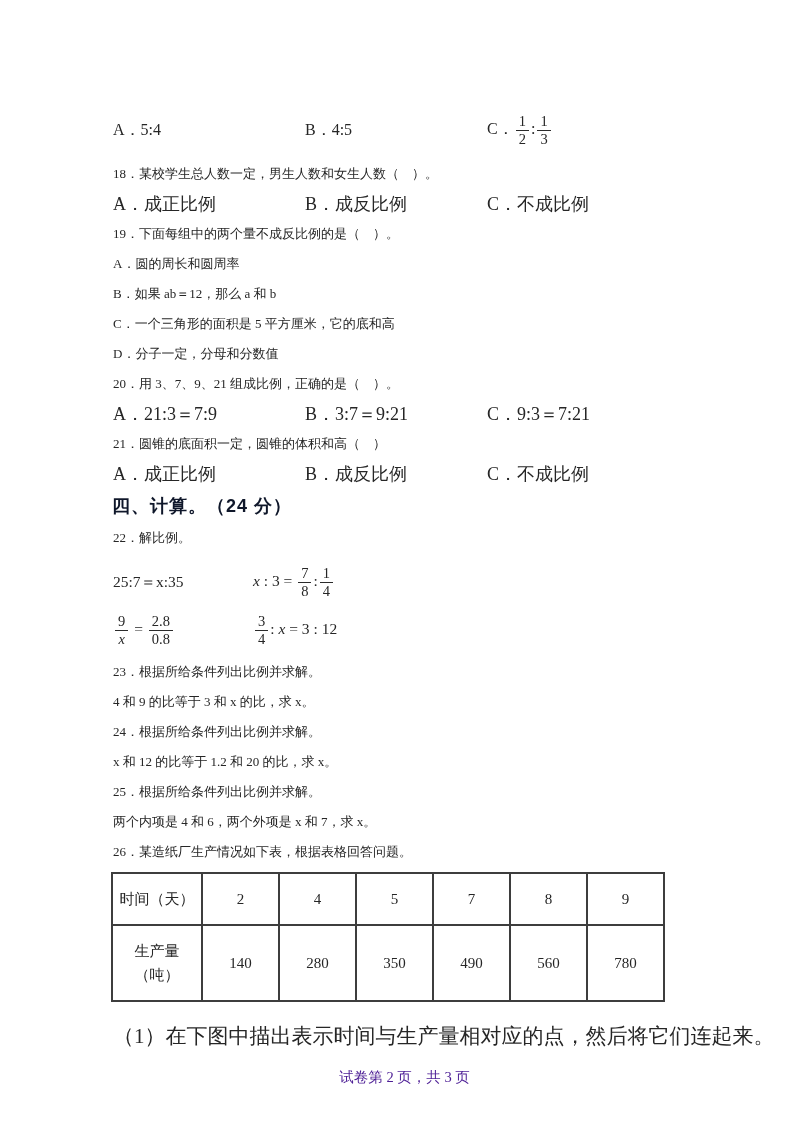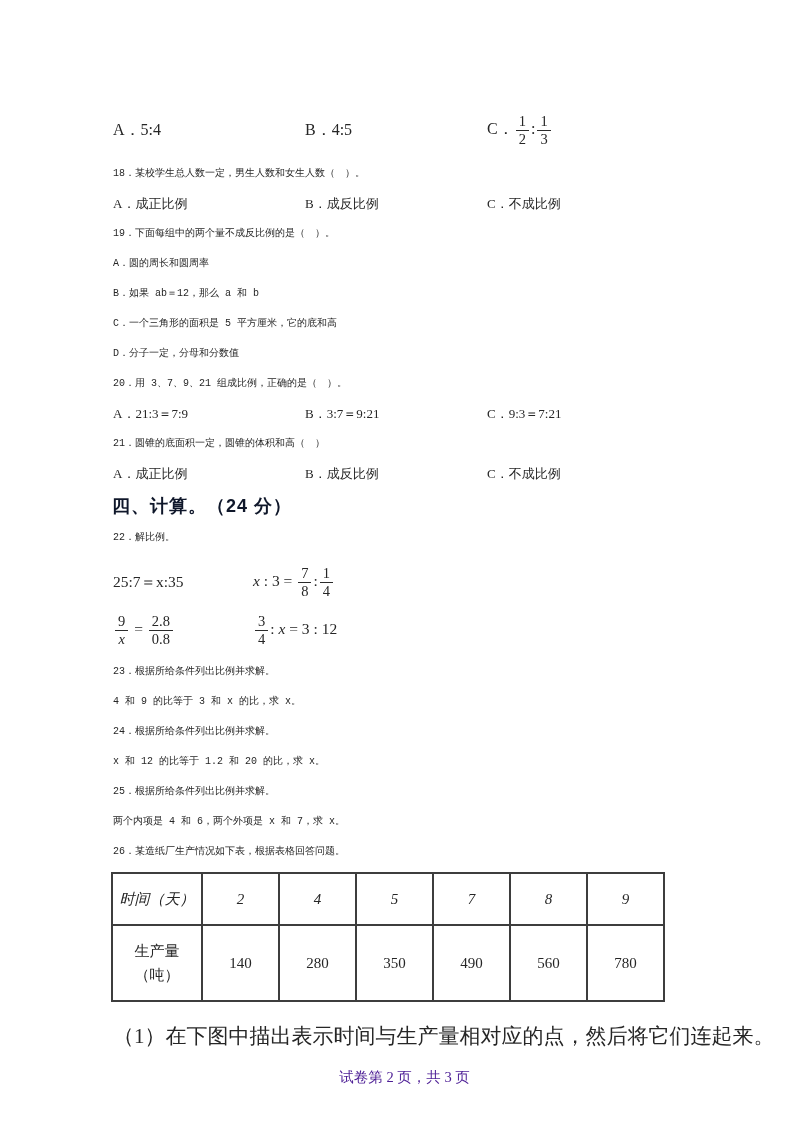--- a/index.html
+++ b/index.html
@@ -5,39 +5,39 @@
   html,body { margin:0; padding:0; background:#ffffff; }
   .page {
     position:relative;
     width:793px; height:1122px;
     background:#ffffff;
     font-family:"Liberation Serif","DejaVu Serif",serif;
     color:#262626;
     overflow:hidden;
   }
   .content { position:absolute; left:113px; top:104px; width:570px; }
-  .line { font-size:10px; line-height:20px; margin-bottom:10px; white-space:nowrap;font-family:Liberation Mono, monospace; }
+  .line { font-size:13px; line-height:20px; margin-bottom:10px; white-space:nowrap; }
   .optrow { display:grid; grid-template-columns:192px 182px 1fr; align-items:center; }
   .optrow.tall { height:52px; margin-bottom:8px; }
-  .optrow.flat { margin-bottom:10px; font-size:13px; line-height:20px; }
+  .optrow.flat { margin-bottom:10px; font-size:18px; line-height:20px; }
   .mathrow { display:grid; grid-template-columns:140px 1fr; align-items:center; height:48px; font-size:15.5px; }
   .mathrow.last { margin-bottom:8px; }
   .mathcell { white-space:nowrap; }
   .frac { display:inline-flex; flex-direction:column; align-items:center; vertical-align:middle; line-height:1.15; font-size:14.5px; margin:0 2px; }
   .frac .num { display:block; border-bottom:1px solid #2b2b2b; padding:0 3px; text-align:center; }
   .frac .den { display:block; padding:0 3px; text-align:center; }
   .it { font-style:italic; }
   .section-h {
     font-family:"Liberation Sans","DejaVu Sans",sans-serif;
     font-weight:700; font-size:18px; line-height:24px; color:#0f172a;
     margin:0 0 10px -1px; letter-spacing:1px;
   }
   .qtable { border-collapse:collapse; table-layout:fixed; width:552px; margin:6px 0 0 -2px; }
   .qtable td { border:2px solid #3d3d3d; text-align:center; vertical-align:middle; font-size:15px; padding:0; }
-  .qtable .r1 td { height:50px;font-style:italic; }
+  .qtable .r1 td { height:50px; }
   .qtable .r2 td { height:74px; }
   .row-label div { line-height:24px; }
   .sub-line { margin-top:24px; font-size:21px; line-height:20px; white-space:nowrap; }
   .footer {
     position:absolute; top:1068px; left:8px; width:793px;
     text-align:center; font-size:14.5px; color:#4c1d95;
   }
 </style>
 </head>
 <body>

